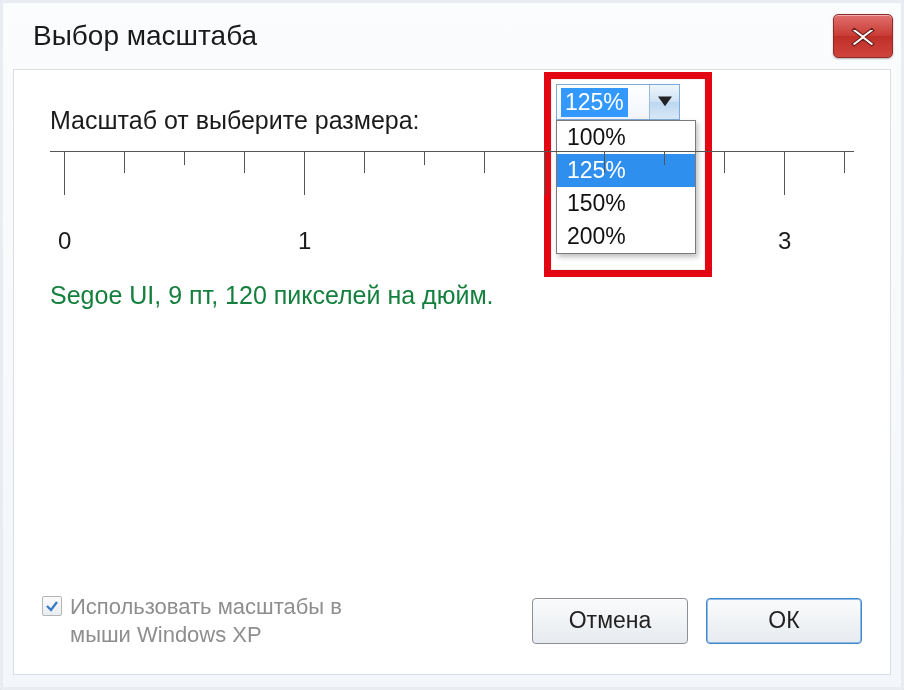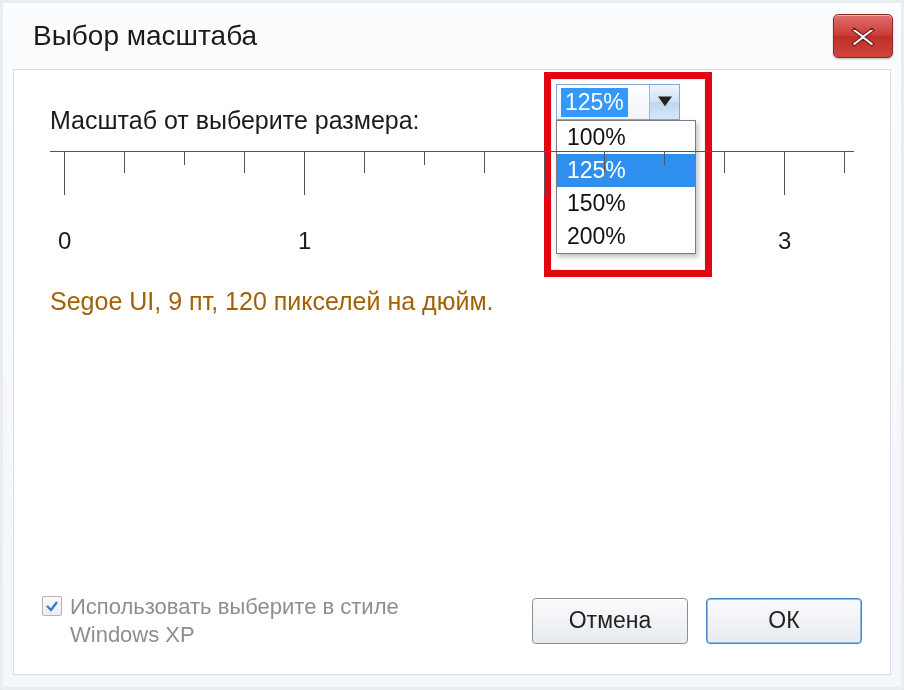--- a/index.html
+++ b/index.html
@@ -22,21 +22,21 @@
     .dropdown { position: absolute; left: 0; top: 36px; width: 140px; border: 1px solid #7a7a7a; background: #fff; box-shadow: 2px 3px 5px rgba(0,0,0,.25); }
     .dropdown div { font-size: 23px; padding: 3px 10px; color: #111; cursor: pointer; }
     .dropdown div.sel { background: #2f8fef; color: #fff; }
     .ruler { position: relative; height: 130px; margin-top: 6px; }
     .ruler-line { position: absolute; left: 0; right: 0; top: 10px; height: 1px; background: #555; }
     .tick { position: absolute; top: 10px; width: 1px; background: #555; }
     .tick.maj { height: 44px; }
     .tick.min { height: 22px; }
     .tick.midmin { height: 14px; }
     .ruler-lbl { position: absolute; top: 86px; font-size: 24px; color: #1b1b1b; }
-    .dpi-line { font-size: 25px; color: #a16207; margin-top: 16px; }
+    .dpi-line { font-size: 25px; color: #15803d; margin-top: 10px; }
     .bottom-row { position: absolute; left: 28px; right: 28px; bottom: 26px; display: flex; align-items: center; }
     .chk-wrap { display: flex; align-items: flex-start; gap: 8px; color: #8e8e8e; font-size: 22px; line-height: 1.25; max-width: 360px; }
     .chk-box { width: 20px; height: 20px; border: 1px solid #b5b5b5; border-radius: 2px; background: linear-gradient(#fafbfc,#e9edf1); flex-shrink: 0; margin-top: 3px; display: flex; align-items: center; justify-content: center; }
     .chk-box svg { width: 14px; height: 14px; }
     .spacer { flex: 1; }
     .btn { height: 46px; min-width: 156px; border: 1px solid #8a8f96; border-radius: 4px; background: linear-gradient(#fafbfc,#e7ebef); font-size: 23px; color: #222; display: flex; align-items: center; justify-content: center; cursor: pointer; box-shadow: inset 0 1px 0 #fff; margin-left: 18px; }
     .btn.default { border-color: #4186c8; box-shadow: inset 0 0 0 1px #8dbbe6, inset 0 1px 0 #fff; }
   </style>
 </head>
 <body>
@@ -99,20 +99,20 @@
 
     <div class="dpi-line">Segoe UI, 9 пт, 120 пикселей на дюйм.</div>
 
     <div class="bottom-row">
       <div class="chk-wrap">
         <div class="chk-box">
           <svg viewBox="0 0 14 14">
               <path d="M2 7 L6 11 L12 3" stroke="#3b7ac5" stroke-width="2.3" fill="none"></path>
             </svg>
         </div>
-        <div>Использовать выберите в стиле Windows XP</div>
+        <div>Использовать масштабы в мыши Windows XP</div>
       </div>
       <div class="spacer"></div>
       <div class="btn">Отмена</div>
       <div class="btn default">ОК</div>
     </div>
   </div>
 </div>
 
 </body></html>

